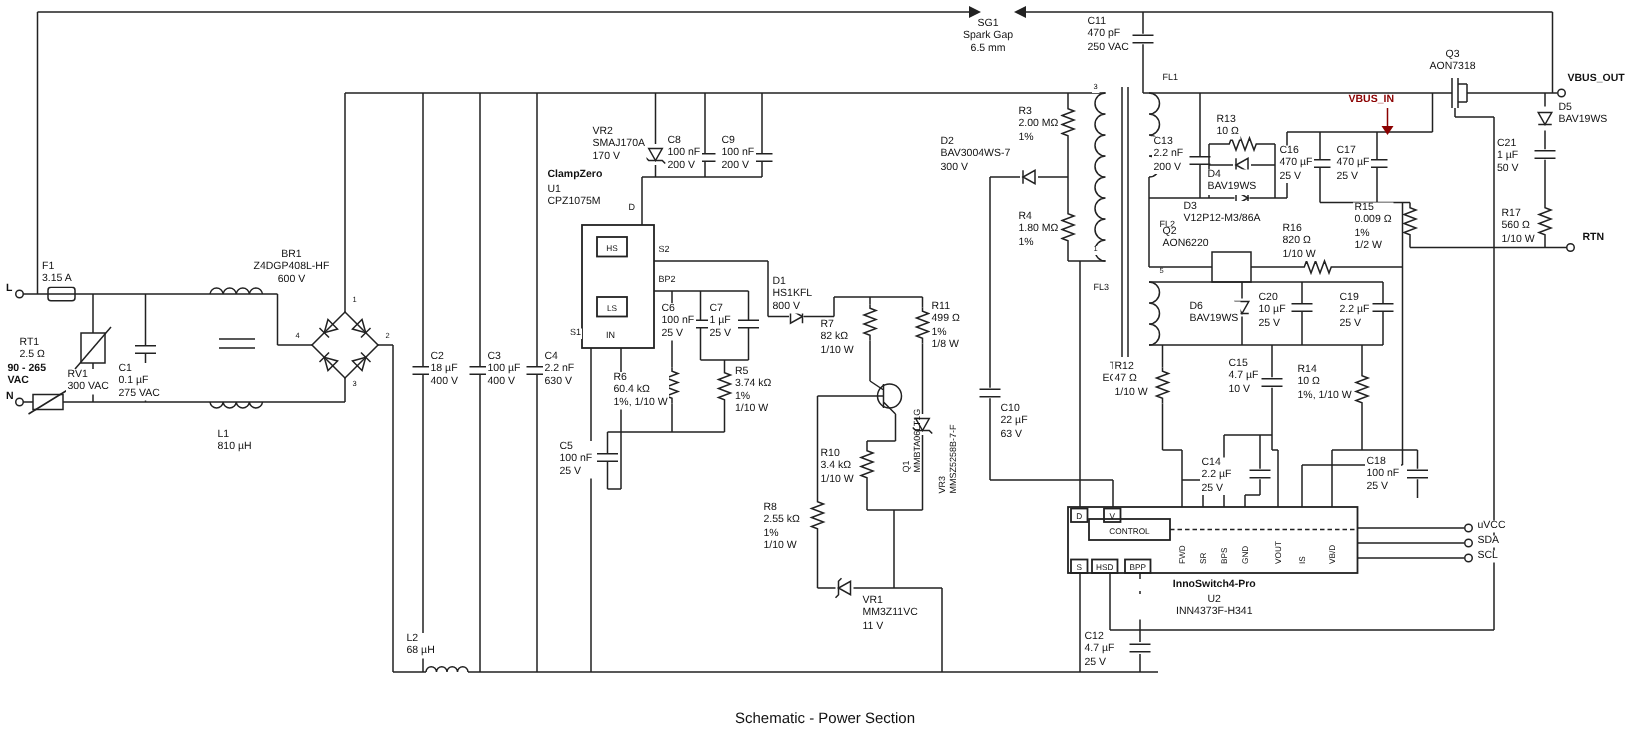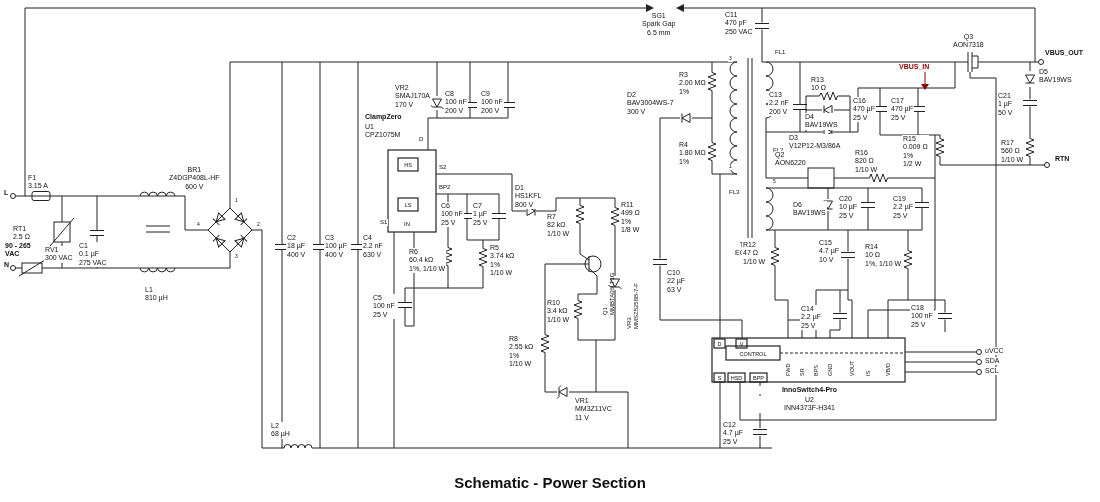--- a/index.html
+++ b/index.html
@@ -18,21 +18,21 @@
   .pt{font-family:"Liberation Sans",sans-serif;font-size:5.5px;fill:#111;text-anchor:middle;}
   .ptr{font-family:"Liberation Sans",sans-serif;font-size:5.5px;fill:#111;text-anchor:start;}
   .lbl{position:absolute;font-size:7px;line-height:1.18;white-space:pre;background:#fff;padding:0 1px;}
   .b{font-weight:bold;}
   .tc{text-align:center;}
   .s5{font-size:5px;}
   .s6{font-size:6px;}
   .red{color:#8b0000;}
   .rot{transform:rotate(-90deg);transform-origin:0 0;font-size:6px;background:transparent;}
   #title{position:absolute;left:50%;transform:translateX(-50%);top:474px;
-         font-size:15px;font-weight:bold;white-space:pre;}
+         font-size:10px;font-weight:normal;white-space:pre;}
 </style>
 </head>
 <body>
 
 <div id="canvas">
 
 <svg id="wiresvg" width="1100" height="502" viewBox="0 0 1100 502">
   <defs>
     <g id="cap">
           <line x1="-7" y1="-2.5" x2="7" y2="-2.5"></line>

